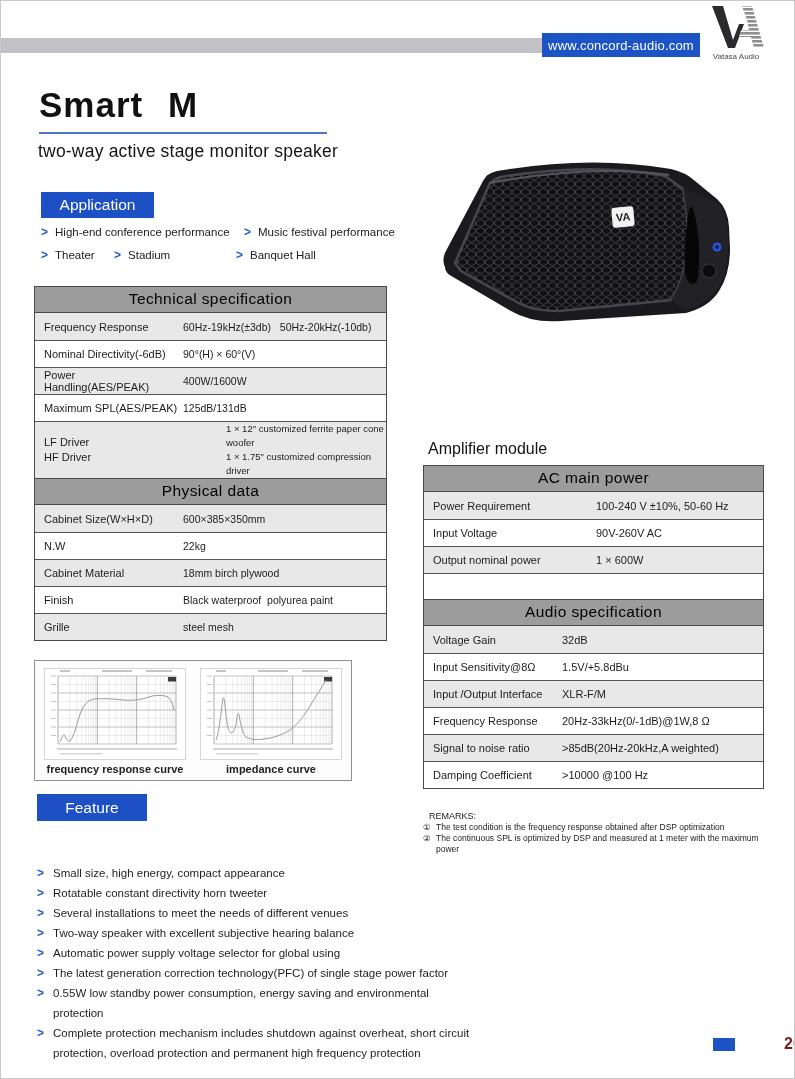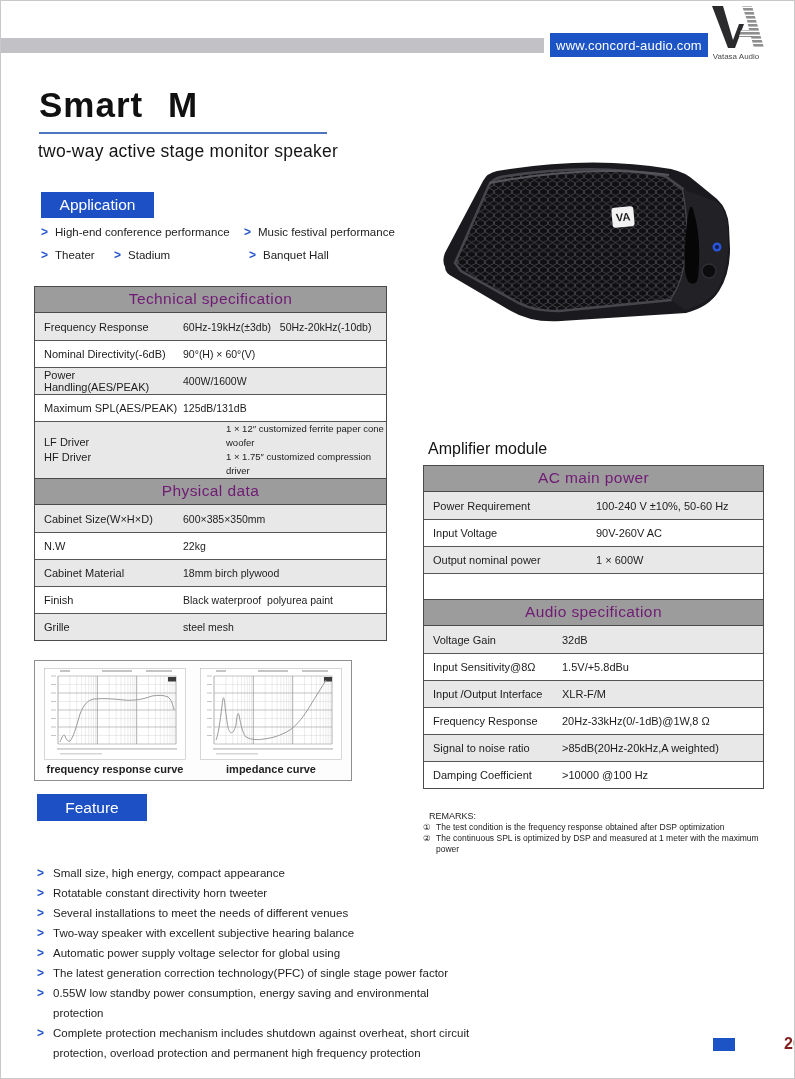--- a/index.html
+++ b/index.html
@@ -4,21 +4,21 @@
 <style>
   * { margin:0; padding:0; box-sizing:border-box; }
   body { background:#fff; font-family:"Liberation Sans", sans-serif; color:#1c1c1c; }
   .page { position:relative; width:795px; height:1079px; background:#fff;
           border:1px solid #c9c9c9; overflow:hidden; }
 
   
   .top-gray { position:absolute; left:0; top:37px; width:543px; height:15px; background:#c2c2c6; }
   .url-box { position:absolute; left:541px; top:32px; width:158px; height:24px;
              background:#1c53c5; color:#fff; font-size:13px;
-             display:flex; align-items:center; justify-content:center; letter-spacing:.2px;margin-left:8px; }
+             display:flex; align-items:center; justify-content:center; letter-spacing:.2px; }
   .logo { position:absolute; left:699px; top:3px; width:72px; text-align:center; }
   .logo-caption { font-size:8px; color:#4a4a4a; margin-top:-2px; }
 
   
   .title { position:absolute; left:38px; top:84px; font-size:35px; font-weight:bold;
            color:#111; letter-spacing:1px; word-spacing:14px; }
   .title-underline { position:absolute; left:38px; top:131px; width:288px; height:2px; background:#4f74c0; }
   .subtitle { position:absolute; left:37px; top:140px; font-size:17.5px; color:#141414; letter-spacing:.2px; }
 
   
@@ -27,27 +27,27 @@
   .app-tag { left:40px; top:191px; width:113px; height:26px; }
   .feat-tag { left:36px; top:793px; width:110px; height:27px; }
 
   
   .app-item { position:absolute; font-size:11.5px; color:#222; white-space:nowrap; }
   .app-item::before { content:">"; color:#2456cc; font-weight:bold; margin-right:7px; font-size:12px; }
   .ai0 { left:40px;  top:224px; }
   .ai1 { left:243px; top:224px; }
   .ai2 { left:40px;  top:247px; }
   .ai3 { left:113px; top:247px; }
-  .ai4 { left:248px; top:247px; }
+  .ai4 { left:235px; top:247px; }
 
   
   .tbl { position:absolute; border:1px solid #4a4a4a; background:#fff; }
   .tbl-left  { left:33px;  top:285px; width:353px; }
   .tbl-right { left:422px; top:464px; width:341px; }
-  .tbl-head { background:#9c9c9c; color:#701a75; font-size:15.5px; text-align:center;
+  .tbl-head { background:#9c9c9c; color:#000000; font-size:15.5px; text-align:center;
               padding:3px 0 4px; letter-spacing:.4px; border-top:1px solid #4a4a4a;
               border-bottom:1px solid #4a4a4a; }
   .tbl-head:first-child { border-top:none; }
   .row { display:flex; align-items:center; min-height:27px; font-size:11px; border-top:1px solid #565656; }
   .rows-group > .row:nth-of-type(odd) { background:#e8e8e8; }
   .rows-group > .row:first-of-type { border-top:none; }
   .row .lbl { width:148px; padding-left:9px; flex:none; }
   .row .val { font-size:10.5px; white-space:pre-wrap; }
   .tbl-right .row .val { font-size:11px; }
   .ac-rows .lbl { width:172px; }

